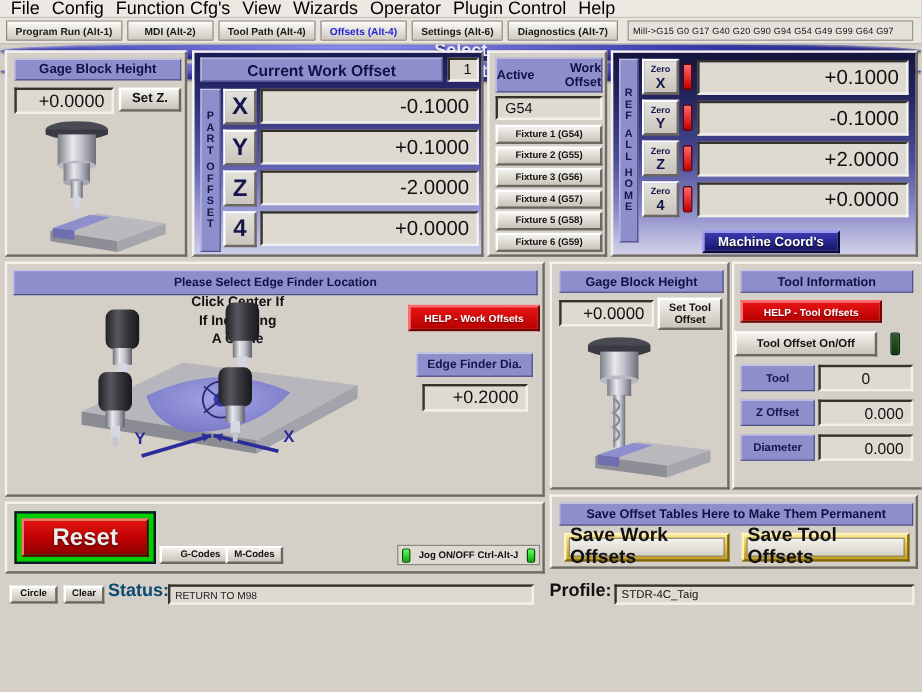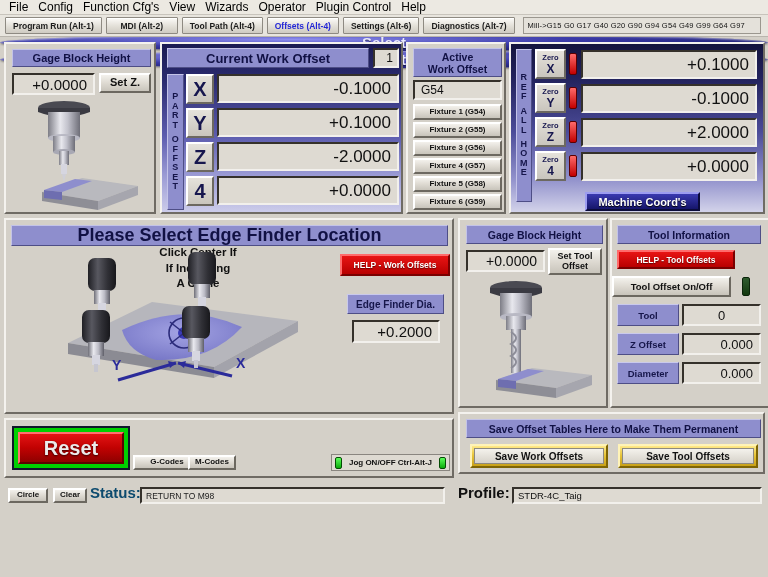--- a/index.html
+++ b/index.html
@@ -13,21 +13,21 @@
   #app {
     position: relative;
     width: 768px; height: 577px;
     background: #d4d0c8;
   }
 
   
   .menubar {
     position: absolute; left: 0; top: 0; width: 768px; height: 15px;
     background: #ece9e2;
-    font-size: 12px; color: #000;
+    font-size: 15px; color: #000;
     display: flex; align-items: center; padding-left: 4px;
     border-bottom: 1px solid #c8c4bc;
   }
   .menubar .mi { padding: 0 5px; line-height: 13px; cursor: default; white-space: nowrap; }
 
   
   .tabbar {
     position: absolute; left: 0; top: 15px; width: 768px; height: 22px;
     background: #e8e5de;
     display: flex; align-items: center; padding-left: 5px; gap: 4px;
@@ -142,21 +142,21 @@
   #cwo .hdr { position:absolute; left:5px; top:4px; width:202px; height:20px; font-size:13px;}
   #cwo .numbox { position:absolute; left:211px; top:4px; width:26px; height:20px;
                  background:#dedad2; border:2px solid; border-color:#35312b #f2f0ec #f2f0ec #35312b;
                  display:flex; align-items:center; justify-content:flex-end; padding-right:4px; font-size:12px; color:#111;}
   #cwo .pvl { position:absolute; left:5px; top:30px; width:17px; height:136px; }
   #cwo .ax  { position:absolute; left:24px; width:28px; height:30px; font-size:20px; }
   #cwo .d   { position:absolute; left:55px; width:182px; height:29px; font-size:17px; }
 
   
   #awo { left: 406px; top: 42px; width: 100px; height: 172px; }
-  #awo .hdr { position:absolute; left:5px; top:4px; width:89px; height:29px; font-size:10.5px; flex-direction:column;}
+  #awo .hdr { position:absolute; left:5px; top:4px; width:89px; height:29px; font-size:10.5px; flex-direction:row;}
   #awo .cur { position:absolute; left:5px; top:36px; width:89px; height:20px;
               background:#dedad2; border:2px solid; border-color:#35312b #f2f0ec #f2f0ec #35312b;
               display:flex; align-items:center; padding-left:6px; font-size:12px; color:#111;}
   #awo .fx  { position:absolute; left:5px; width:89px; height:16px; font-size:8px; }
 
   
   #drop { left: 509px; top: 42px; width: 256px; height: 172px;
           background: linear-gradient(to bottom,#14143e 0%, #22225c 20%, #4b4b98 52%, #9090cb 80%, #d3d3ea 100%); }
   #drop .rah { position:absolute; left:5px; top:5px; width:16px; height:153px; font-size:9px; }
   #drop .zb  { position:absolute; left:24px; width:31px; height:30px; flex-direction:column; font-size:12px;text-align:right; }
@@ -164,21 +164,21 @@
   #drop .lc  { position:absolute; left:58px; width:8px; height:22px; }
   #drop .d   { position:absolute; left:70px; width:176px; height:29px; font-size:17px; }
   #mcoord { position:absolute; left:74px; top:148px; width:115px; height:19px;
             background: linear-gradient(to bottom,#3a3ab0,#15156a);
             border:2px solid; border-color:#9c9cf0 #0b0b3a #0b0b3a #9c9cf0;
             color:#fff; font-weight:bold; font-size:11px;
             display:flex; align-items:center; justify-content:center; text-shadow:0 1px 1px #000;}
 
   
   #edge { left: 4px; top: 218px; width: 450px; height: 196px; }
-  #edge .hdr { position:absolute; left:5px; top:5px; width:437px; height:21px; font-size:18px; }
+  #edge .hdr { position:absolute; left:5px; top:5px; width:437px; height:21px; font-size:10px; }
   #ef-sel-tl { left:9px;  top:250px; }
   #ef-sel-tr { left:262px; top:250px; }
   #ef-sel-bl { left:9px;  top:375px; }
   #ef-sel-br { left:262px; top:375px; }
   #helpwork { position:absolute; left:340px; top:254px; width:110px; height:22px;
               font-size:8.5px; }
   #efdia-lbl { position:absolute; left:347px; top:294px; width:97px; height:20px; font-size:10px;}
   #efdia-val { position:absolute; left:352px; top:320px; width:88px; height:23px; font-size:15px; }
   #ef-art { position:absolute; left:60px; top:248px; width:250px; height:155px; }
 
@@ -220,21 +220,21 @@
   #saves .hdr { position:absolute; left:6px; top:5px; width:295px; height:19px; font-size:10.5px;}
   .goldbtn {
     background: linear-gradient(to bottom,#ffe98a 0%, #e8c63c 45%, #c8a017 100%);
     border: 2px solid; border-color:#fff3b8 #7d6405 #7d6405 #fff3b8;
     display:flex; align-items:center; justify-content:center; padding:2px;
   }
   .goldbtn .gi {
     width:100%; height:100%;
     background: linear-gradient(to bottom,#f4f2ec,#d6d2ca);
     border:1px solid #8d8980;
-    color:#111; font-size:10px; font-weight:bold;
+    color:#111; font-size:16px; font-weight:bold;
     display:flex; align-items:center; justify-content:center;
   }
   #savework { position:absolute; left:10px; top:30px; width:138px; height:24px; }
   #savetool { position:absolute; left:158px; top:30px; width:140px; height:24px; }
   #histbtn { position:absolute; left:8px; top:488px; width:40px; height:15px; font-size:8px;}
   #clearbtn { position:absolute; left:53px; top:488px; width:34px; height:15px; font-size:8px;}
   #statuslbl { position:absolute; left:90px; top:484px; font-size:15px; font-weight:bold; color:#0c4a6e; }
   #statusval { position:absolute; left:140px; top:487px; width:305px; height:17px;
                background:#dedad2; border:2px solid; border-color:#35312b #f2f0ec #f2f0ec #35312b;
                font-size:8.5px; color:#222; display:flex; align-items:center; padding-left:4px;}

